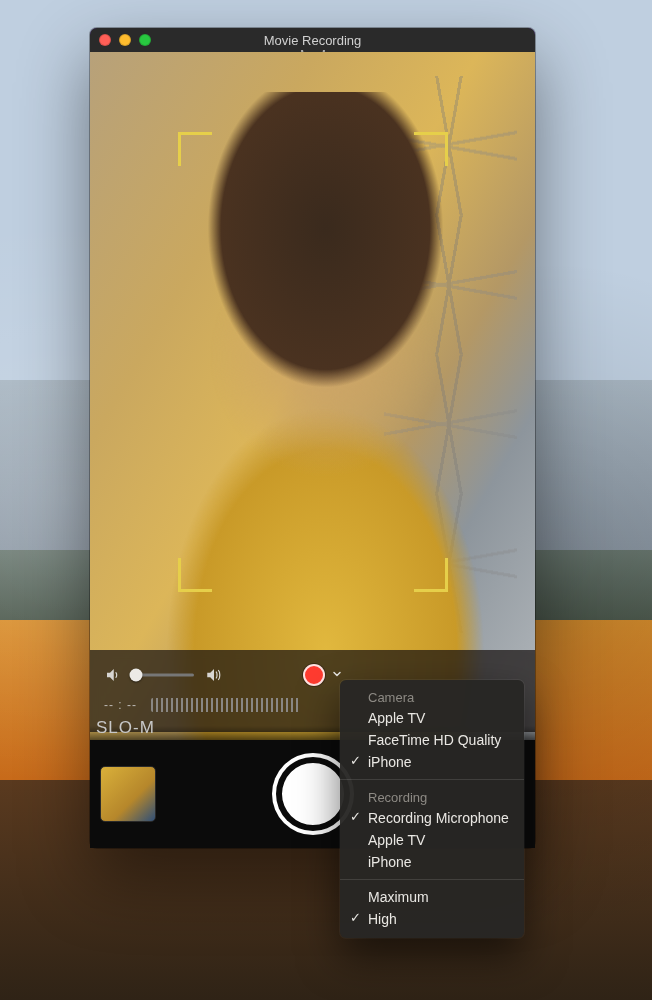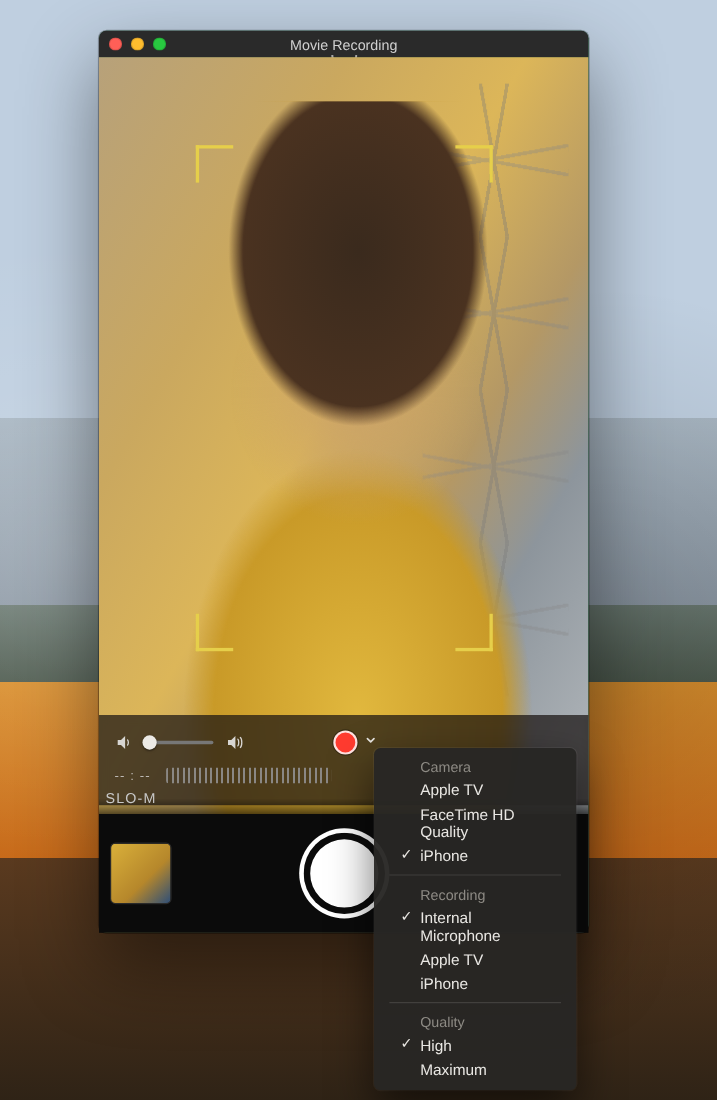--- a/index.html
+++ b/index.html
@@ -26,21 +26,21 @@
   }
 
   
   .window {
     position: absolute;
     left: 90px; top: 28px;
     width: 445px; height: 820px;
     border-radius: 7px;
     overflow: hidden;
     box-shadow: 0 30px 70px rgba(0,0,0,0.45), 0 0 0 1px rgba(0,0,0,0.3);
-    background: #14532d;
+    background: #4c1d95;
     display: flex; flex-direction: column;
   }
 
   .titlebar {
     height: 24px;
     background: #2a2a2a;
     display: flex;
     align-items: center;
     position: relative;
     flex-shrink: 0;
@@ -157,21 +157,21 @@
   .phoneui{
     position:absolute; left:90px; top:740px; width:445px; height:108px;
     background:#0b0b0b;
     display:flex; align-items:center; padding:0 10px; gap:8px;
   }
   .phoneui::before{
     content:""; position:absolute; top:-14px; left:0; right:0; height:14px;
     background:linear-gradient(to bottom, rgba(0,0,0,0) , rgba(0,0,0,0.6));
   }
   .slomo{
-    position:absolute; top:-22px; left:6px; color:#c8c8c8; font-size:13px; letter-spacing:1px;
+    position:absolute; top:-22px; left:6px; color:#c8c8c8; font-size:17px; letter-spacing:1px;
   }
   .thumb{
     width:56px; height:56px; border-radius:5px; overflow:hidden;
     background: linear-gradient(135deg,#d9b03a 0%, #b6872b 60%, #2f4f78 100%);
     border:1px solid #2a2a2a;
   }
   .shutter{
     margin-left:auto; margin-right:auto;
     width:74px; height:74px; border-radius:50%;
     background:#fff;
@@ -182,21 +182,21 @@
   
   .popover {
     position: absolute;
     left: 340px; top: 680px;
     width: 184px;
     background: rgba(40,38,36,0.96);
     border-radius: 6px;
     box-shadow: 0 18px 40px rgba(0,0,0,0.55), 0 0 0 1px rgba(255,255,255,0.06);
     color: #e9e7e3;
     font-size: 14px;
-    padding: 6px 14px 8px;
+    padding: 6px 0 8px;
   }
   .popover .section-title{
     color:#8d8a84; font-size:13px;
     padding: 4px 14px 2px 28px;
   }
   .popover .item{
     padding: 3px 14px 3px 28px;
     position: relative;
     cursor: default;
   }
@@ -282,20 +282,19 @@
   <div class="right-space"></div>
 </div>
 
 <div class="popover">
   <div class="section-title">Camera</div>
   <div class="item"><span>Apple TV</span></div>
   <div class="item"><span>FaceTime HD Quality</span></div>
   <div class="item checked"><span>iPhone</span></div>
   <hr>
   <div class="section-title">Recording</div>
-  <div class="item checked"><span>Internal Microphone</span></div>
+  <div class="item checked"><span>Recording Microphone</span></div>
   <div class="item"><span>Apple TV</span></div>
   <div class="item"><span>iPhone</span></div>
   <hr>
-  <div class="section-title">Quality</div>
+  <div class="item"><span>Maximum</span></div>
   <div class="item checked"><span>High</span></div>
-  <div class="item"><span>Maximum</span></div>
 </div>
 
 </body></html>

